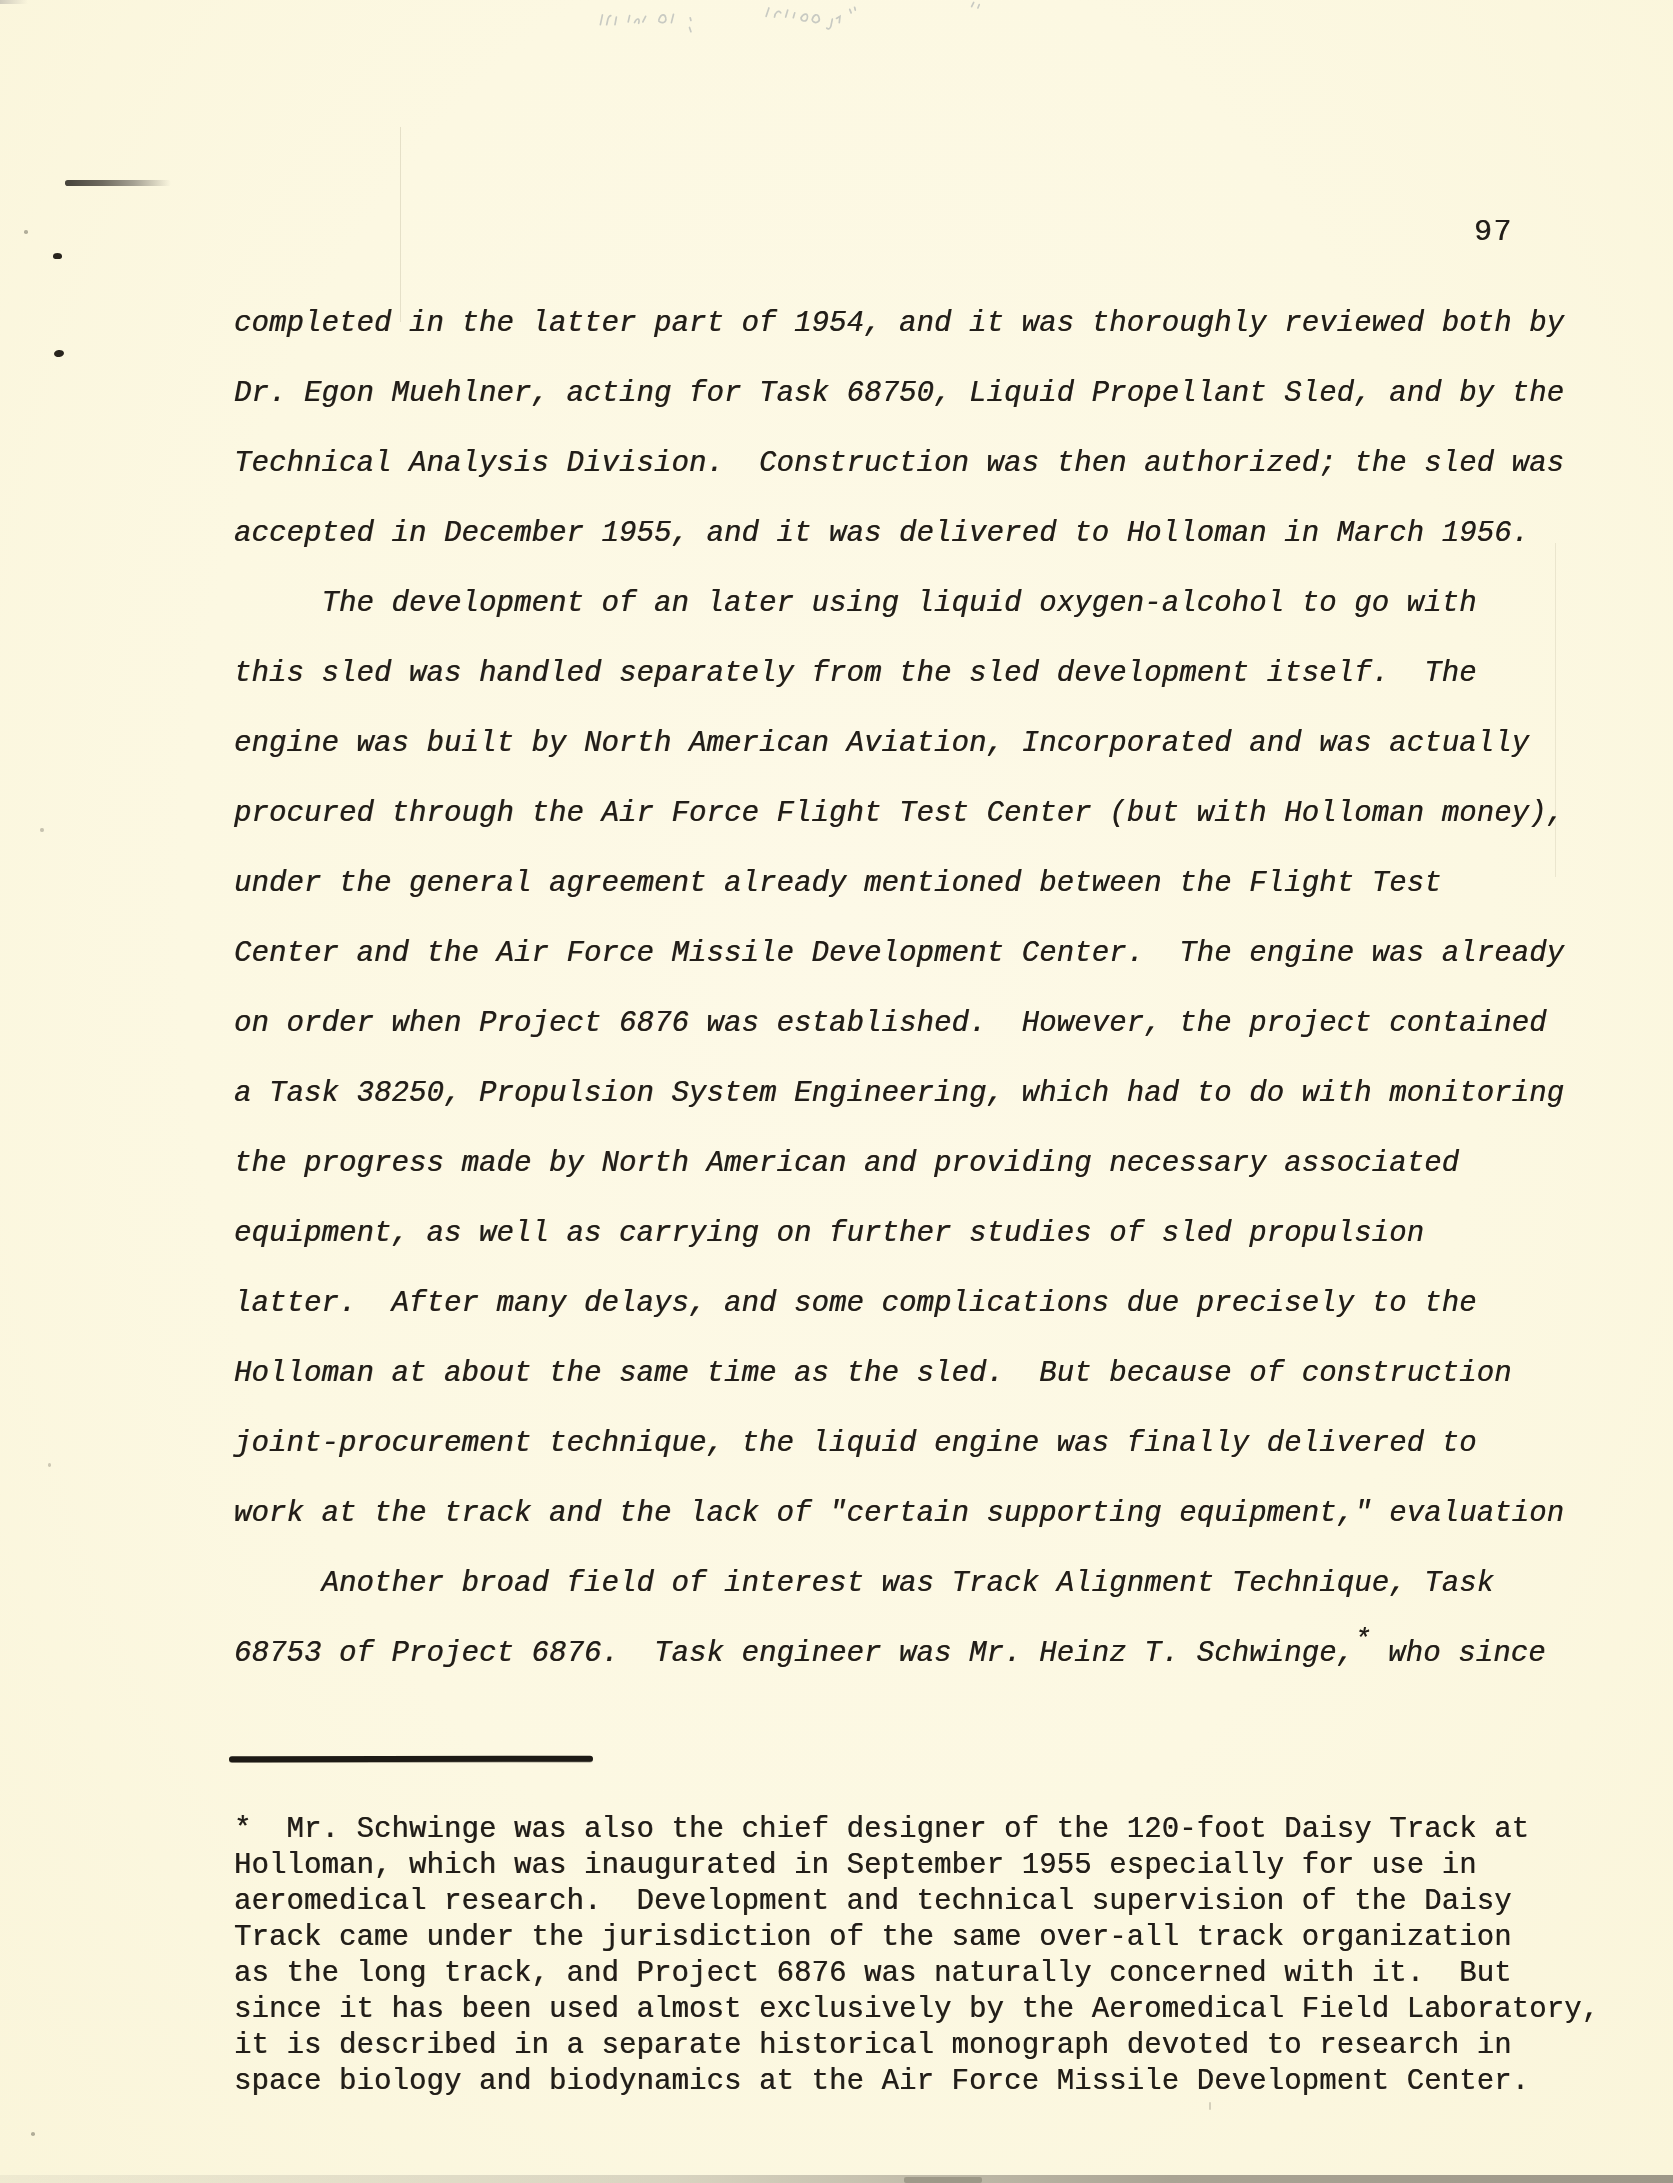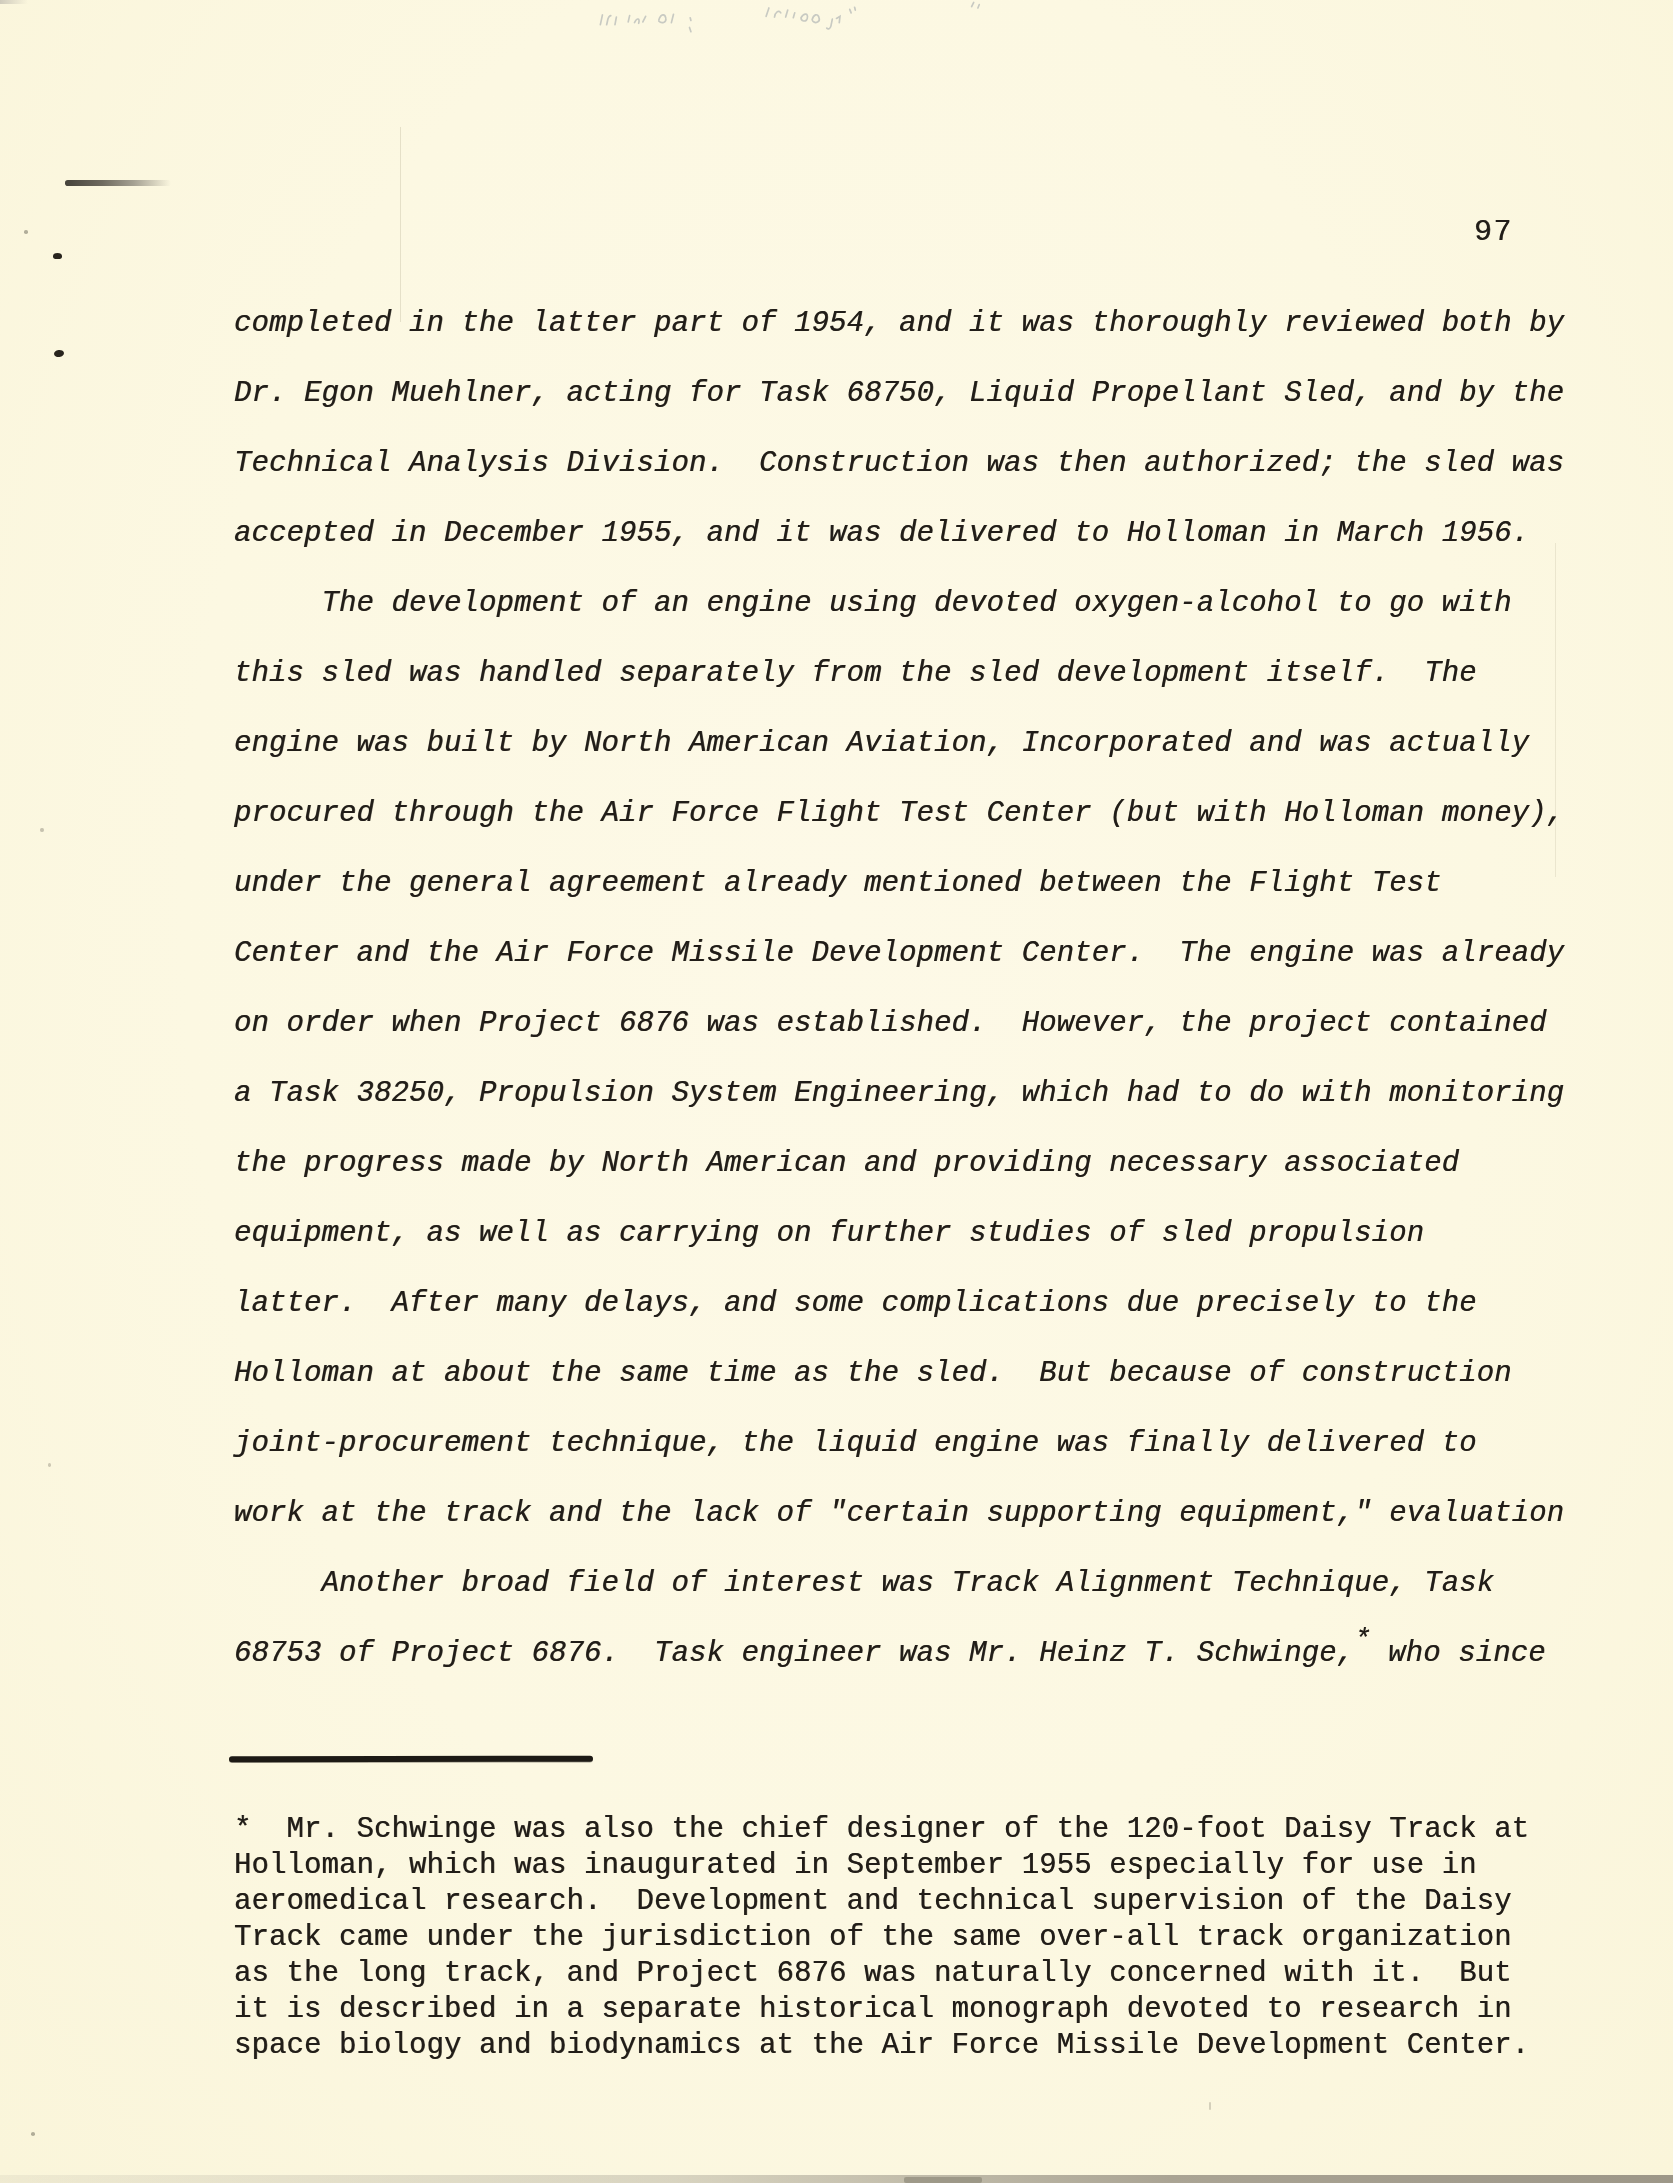--- a/index.html
+++ b/index.html
@@ -103,21 +103,21 @@
     </g>
   </svg>
 
   <div class="page-number typed">97</div>
 
   <div class="body-text typed">
     <div class="line">completed in the latter part of 1954, and it was thoroughly reviewed both by</div>
     <div class="line">Dr. Egon Muehlner, acting for Task 68750, Liquid Propellant Sled, and by the</div>
     <div class="line">Technical Analysis Division.  Construction was then authorized; the sled was</div>
     <div class="line">accepted in December 1955, and it was delivered to Holloman in March 1956.</div>
-    <div class="line">     The development of an engine using devoted oxygen-alcohol to go with</div>
+    <div class="line">     The development of an later using liquid oxygen-alcohol to go with</div>
     <div class="line">this sled was handled separately from the sled development itself.  The</div>
     <div class="line">engine was built by North American Aviation, Incorporated and was actually</div>
     <div class="line">procured through the Air Force Flight Test Center (but with Holloman money),</div>
     <div class="line">under the general agreement already mentioned between the Flight Test</div>
     <div class="line">Center and the Air Force Missile Development Center.  The engine was already</div>
     <div class="line">on order when Project 6876 was established.  However, the project contained</div>
     <div class="line">a Task 38250, Propulsion System Engineering, which had to do with monitoring</div>
     <div class="line">the progress made by North American and providing necessary associated</div>
     <div class="line">equipment, as well as carrying on further studies of sled propulsion</div>
     <div class="line">latter.  After many delays, and some complications due precisely to the</div>
@@ -129,20 +129,21 @@
   </div>
 
   <div class="footnote-rule"></div>
 
   <div class="footnote-text typed">
     <div class="line">*  Mr. Schwinge was also the chief designer of the 120-foot Daisy Track at</div>
     <div class="line">Holloman, which was inaugurated in September 1955 especially for use in</div>
     <div class="line">aeromedical research.  Development and technical supervision of the Daisy</div>
     <div class="line">Track came under the jurisdiction of the same over-all track organization</div>
     <div class="line">as the long track, and Project 6876 was naturally concerned with it.  But</div>
+    <div class="line">since it has been used almost exclusively by the Aeromedical Field Laboratory,</div>
     <div class="line">it is described in a separate historical monograph devoted to research in</div>
     <div class="line">space biology and biodynamics at the Air Force Missile Development Center.</div>
   </div>
 
   <div class="edge-bottom"></div>
   <div class="edge-bottom-dark"></div>
 </div>
 
 
 </body></html>

